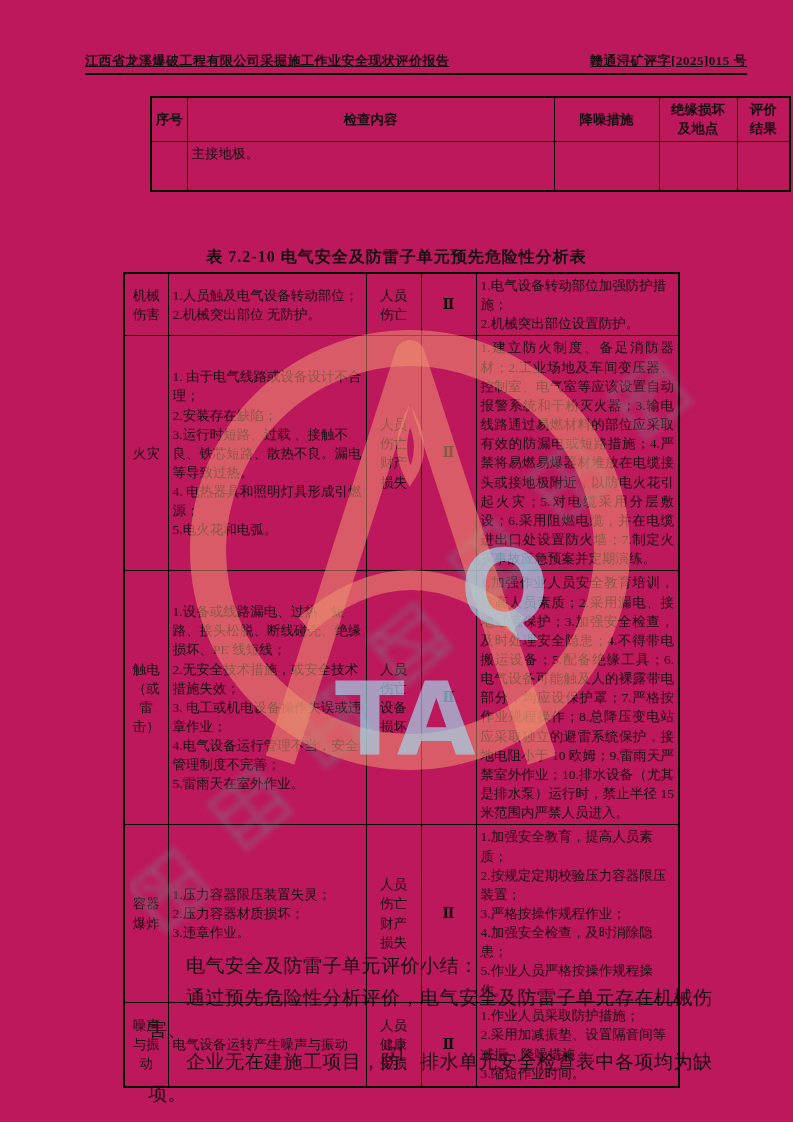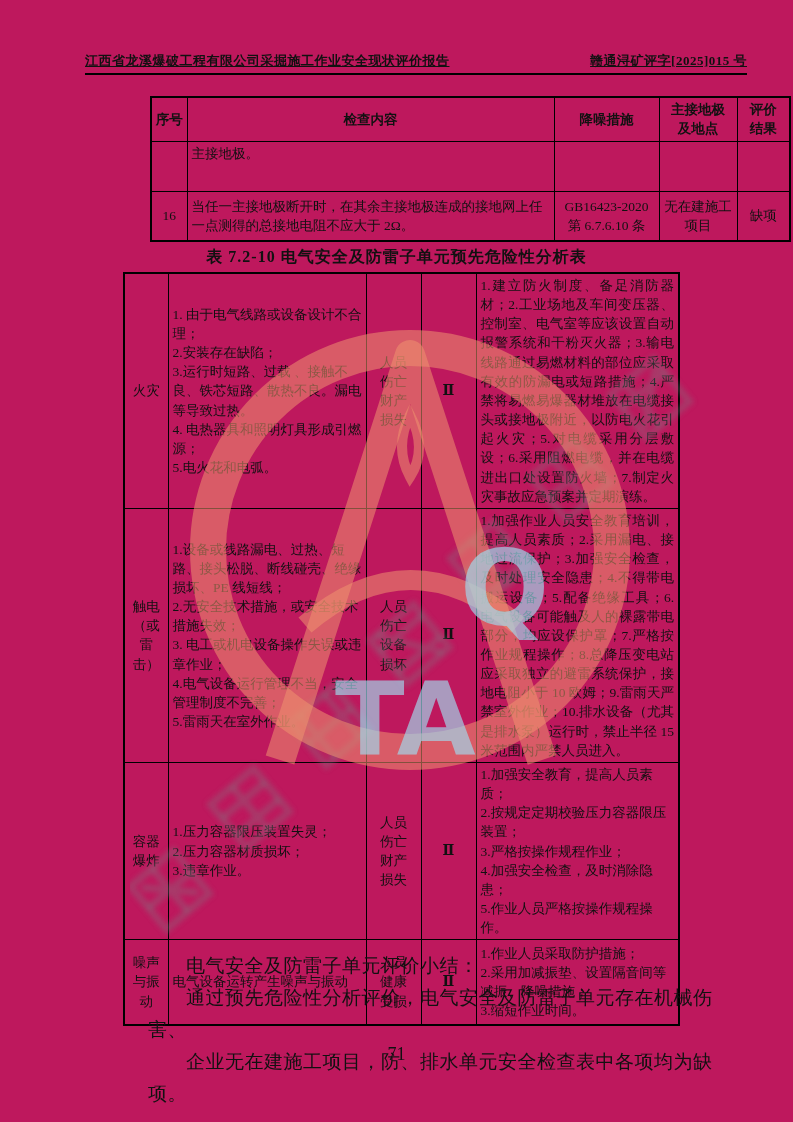--- a/index.html
+++ b/index.html
@@ -70,56 +70,60 @@
             <col style="width:367px">
             <col style="width:105px">
           <col style="width:78px">
             <col style="width:53px">
         </colgroup>
         <tbody>
             <tr style="height:44px">
           <th class="preline">序号</th>
           <th class="preline">检查内容</th>
           <th class="preline">降噪措施</th>
-          <th class="preline">主接地极
+          <th class="preline">绝缘损坏
 及地点</th>
           <th class="preline">评价
 结果</th>
         </tr>
         <tr style="height:50px">
           <td class="c"></td>
           <td class="vtop">主接地极。</td>
           <td></td>
           <td></td>
           <td></td>
-        </tr>
-        <tr style="height:50px">
-          <td class="c">16</td>
-          <td>当任一主接地极断开时，在其余主接地极连成的接地网上任一点测得的总接地电阻不应大于 2Ω。</td>
-          <td class="c">GB16423-2020 第 6.7.6.10 条</td>
-          <td class="c">无在建施工项目</td>
-          <td class="c">缺项</td>
         </tr>
       </tbody>
         </table>
     </div>
 
     <div class="t2title">表 7.2-10  电气安全及防雷子单元预先危险性分析表</div>
 
     <div class="t2">
       <table>
         <colgroup>
           <col style="width:44px">
             <col style="width:198px">
             <col style="width:55px">
           <col style="width:55px">
             <col style="width:203px">
         </colgroup>
         <tbody>
 
+        <tr style="height:45px">
+          <td class="c preline">机械
+伤害</td>
+          <td class="preline">1.人员触及电气设备转动部位；
+2.机械突出部位 无防护。</td>
+          <td class="c preline">人员
+伤亡</td>
+          <td class="lvl">Ⅱ</td>
+          <td class="preline">1.电气设备转动部位加强防护措施；
+2.机械突出部位设置防护。</td>
+        </tr>
 
         <tr style="height:196px">
           <td class="c preline">火灾</td>
           <td class="preline">1. 由于电气线路或设备设计不合理；
 2.安装存在缺陷；
 3.运行时短路、过载 、接触不良、铁芯短路、散热不良。漏电等导致过热。
 4. 电热器具和照明灯具形成引燃源；
 5.电火花和电弧。</td>
           <td class="c preline">人员
 伤亡

